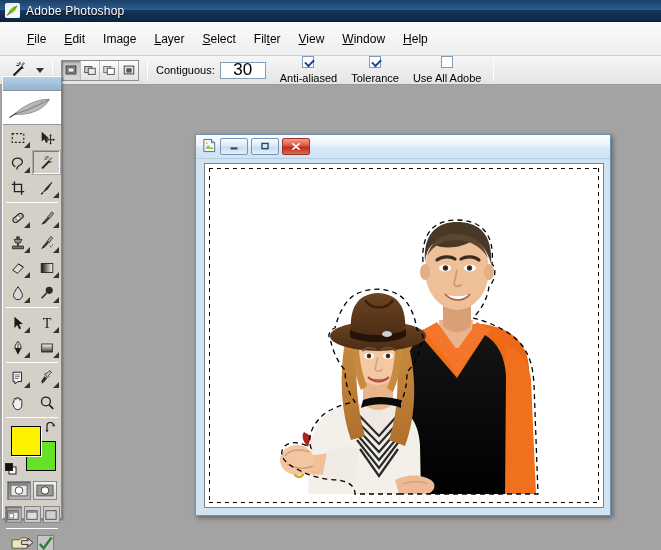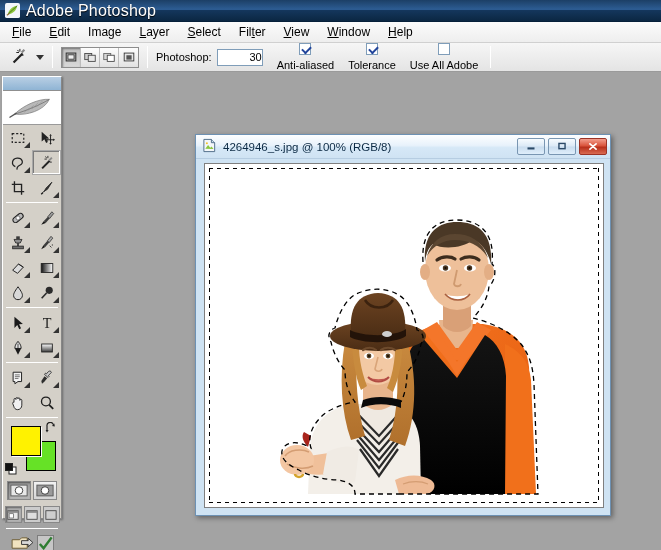--- a/index.html
+++ b/index.html
@@ -12,29 +12,29 @@
   }
 
   
   #titlebar{
     height:22px; width:661px;
     background:linear-gradient(to bottom,#1c3f66 0%,#2d5d94 45%,#14365c 50%,#0b2742 100%);
     display:flex; align-items:center; gap:6px; padding-left:5px;
     color:#fff;
     border-bottom:1px solid #06203a;
   }
-  #titlebar .ttl{ font-size:16px; letter-spacing:.2px; text-shadow:0 1px 1px #000; }
+  #titlebar .ttl{ font-size:12px; letter-spacing:.2px; text-shadow:0 1px 1px #000; }
   .ps-feather{ width:15px;height:15px; position:relative; flex:0 0 auto;}
   .ps-feather svg{display:block}
 
   
   #menubar{
-    height:21px; width:661px; background:#f0f0f0;
+    height:34px; width:661px; background:#f0f0f0;
     border-bottom:1px solid #d0d0d0;
-    display:flex; align-items:center; padding-left:3px;
+    display:flex; align-items:center; padding-left:18px;
     background:linear-gradient(to bottom,#fbfbfb,#eeeeee);
   }
   .menu-item{
     padding:2px 9px; font-size:12px; color:#000; cursor:default;
     white-space:nowrap;
   }
   .menu-item u{ text-decoration:underline; }
 
   
   #optionsbar{
@@ -60,22 +60,22 @@
     border-right:1px solid #bdbdbd;
   }
   .selmode:last-child{border-right:none;}
   .selmode.active{
     background:linear-gradient(to bottom,#c0c0c0,#d8d8d8);
     box-shadow:inset 1px 1px 2px rgba(0,0,0,.4);
   }
   .lbl{ font-size:11px; color:#000; }
   #tolerance-input{
     width:46px;height:17px; border:1px solid #7f9db9; background:#fff;
-    font-family:"Liberation Sans",sans-serif; font-size:11px;
-    text-align:right; margin-left:5px; color:#000;
+    font-family:"Liberation Sans",sans-serif; font-size:17px;
+    text-align:center; margin-left:5px; color:#000;
   }
   .ckwrap{ display:flex; align-items:center; gap:4px; margin-left:14px;flex-direction:column; }
   .ckbox{
     width:12px;height:12px;border:1px solid #7f9db9;background:#fff;
     display:flex;align-items:center;justify-content:center;
     position:relative;
   }
   .ckbox.checked::after{
     content:""; position:absolute;
     width:7px;height:4px;border-left:2px solid #21449b;border-bottom:2px solid #21449b;
@@ -259,21 +259,21 @@
     <div class="selmode">
       <svg viewBox="0 0 16 16" width="14" height="14">
         <rect x="2.5" y="3.5" width="11" height="9" fill="#e6e6e6" stroke="#333" stroke-width="1"></rect>
         <rect x="5" y="6" width="6" height="5" fill="#555"></rect>
       </svg>
     </div>
   </div>
 
   <div class="obsep"></div>
 
-  <span class="lbl">Photoshop:</span>
+  <span class="lbl">Contiguous:</span>
   <input id="tolerance-input" type="text" value="30" style="">
 
   <div class="ckwrap">
     <span class="ckbox checked"></span>
     <span class="lbl">Anti-aliased</span>
   </div>
 
   <div class="ckwrap">
     <span class="ckbox checked"></span>
     <span class="lbl">Tolerance</span>
@@ -582,21 +582,20 @@
 
   <div id="doc-titlebar">
     <span>
       <svg viewBox="0 0 16 16" width="15" height="15">
         <path d="M2 1.5 L10 1.5 L13.5 5 L13.5 14.5 L2 14.5 Z" fill="#f4f7fa" stroke="#4d6b86" stroke-width="1"></path>
         <path d="M10 1.5 L10 5 L13.5 5" fill="#cfe0ee" stroke="#4d6b86" stroke-width="1"></path>
         <path d="M3.5 11.5 L6.5 7.5 L8.8 10.5 L10.2 9 L12.3 11.8 Z" fill="#8cc63f"></path>
         <circle cx="5.2" cy="5.6" r="1.1" fill="#f2c230"></circle>
       </svg>
     </span>
-    <span id="doc-title-text">4264946_s.jpg @ 100% (RGB/8)</span>
 
     <div class="doc-btn">
       <svg viewBox="0 0 16 12" width="14" height="11">
         <rect x="4" y="7" width="8" height="2.4" fill="#2b4a68"></rect>
       </svg>
     </div>
     <div class="doc-btn">
       <svg viewBox="0 0 16 12" width="14" height="11">
         <rect x="4.5" y="2.5" width="7" height="6" fill="none" stroke="#2b4a68" stroke-width="1.6"></rect>
       </svg>

